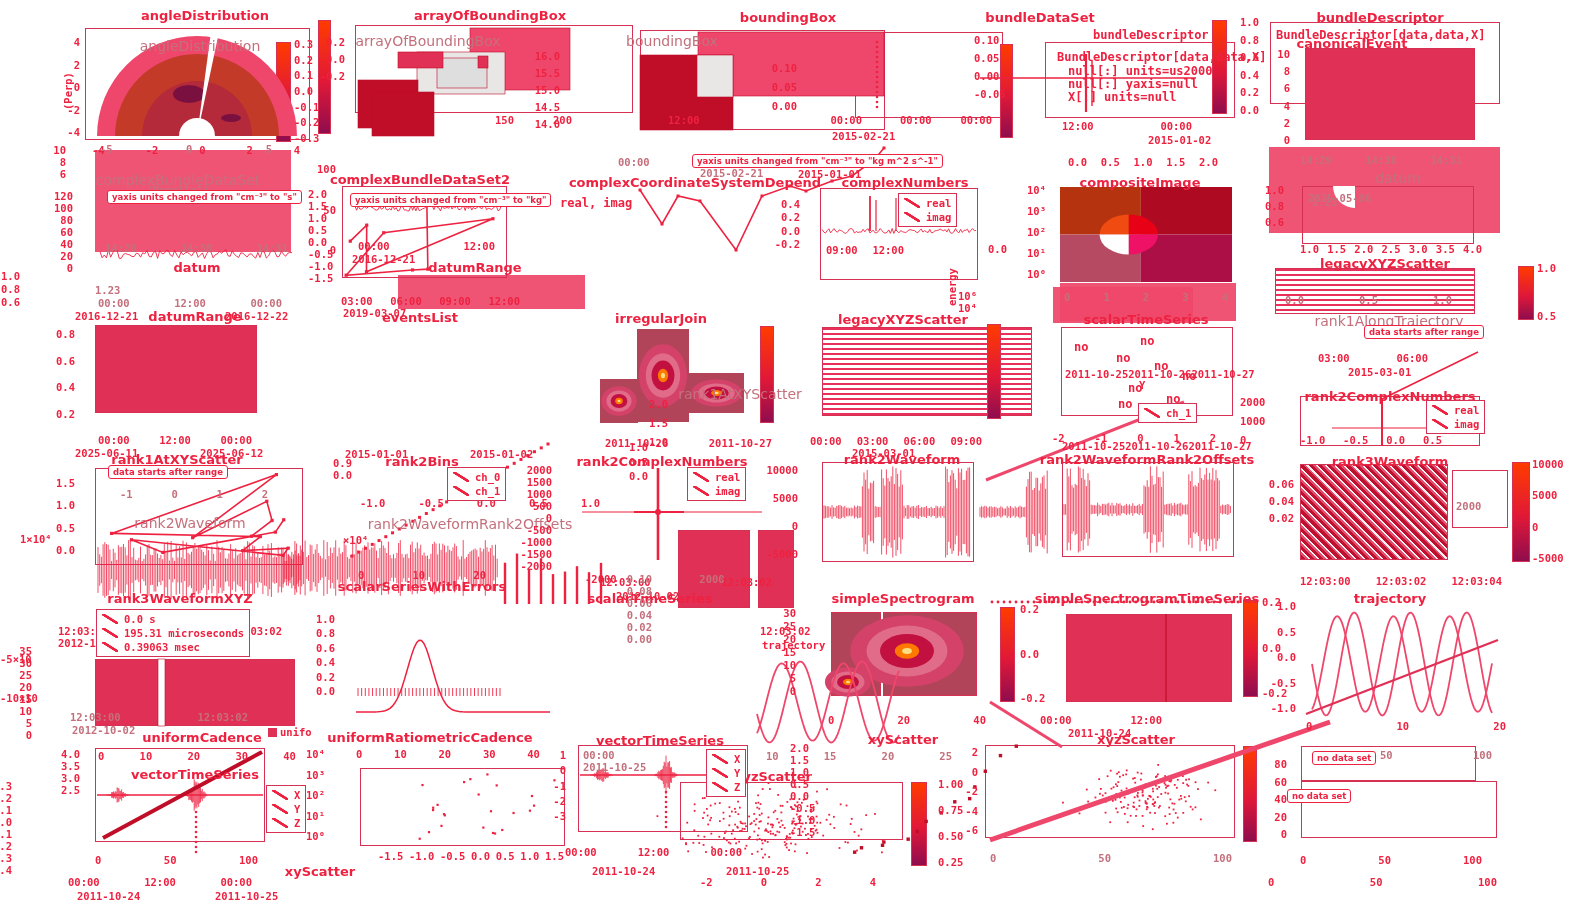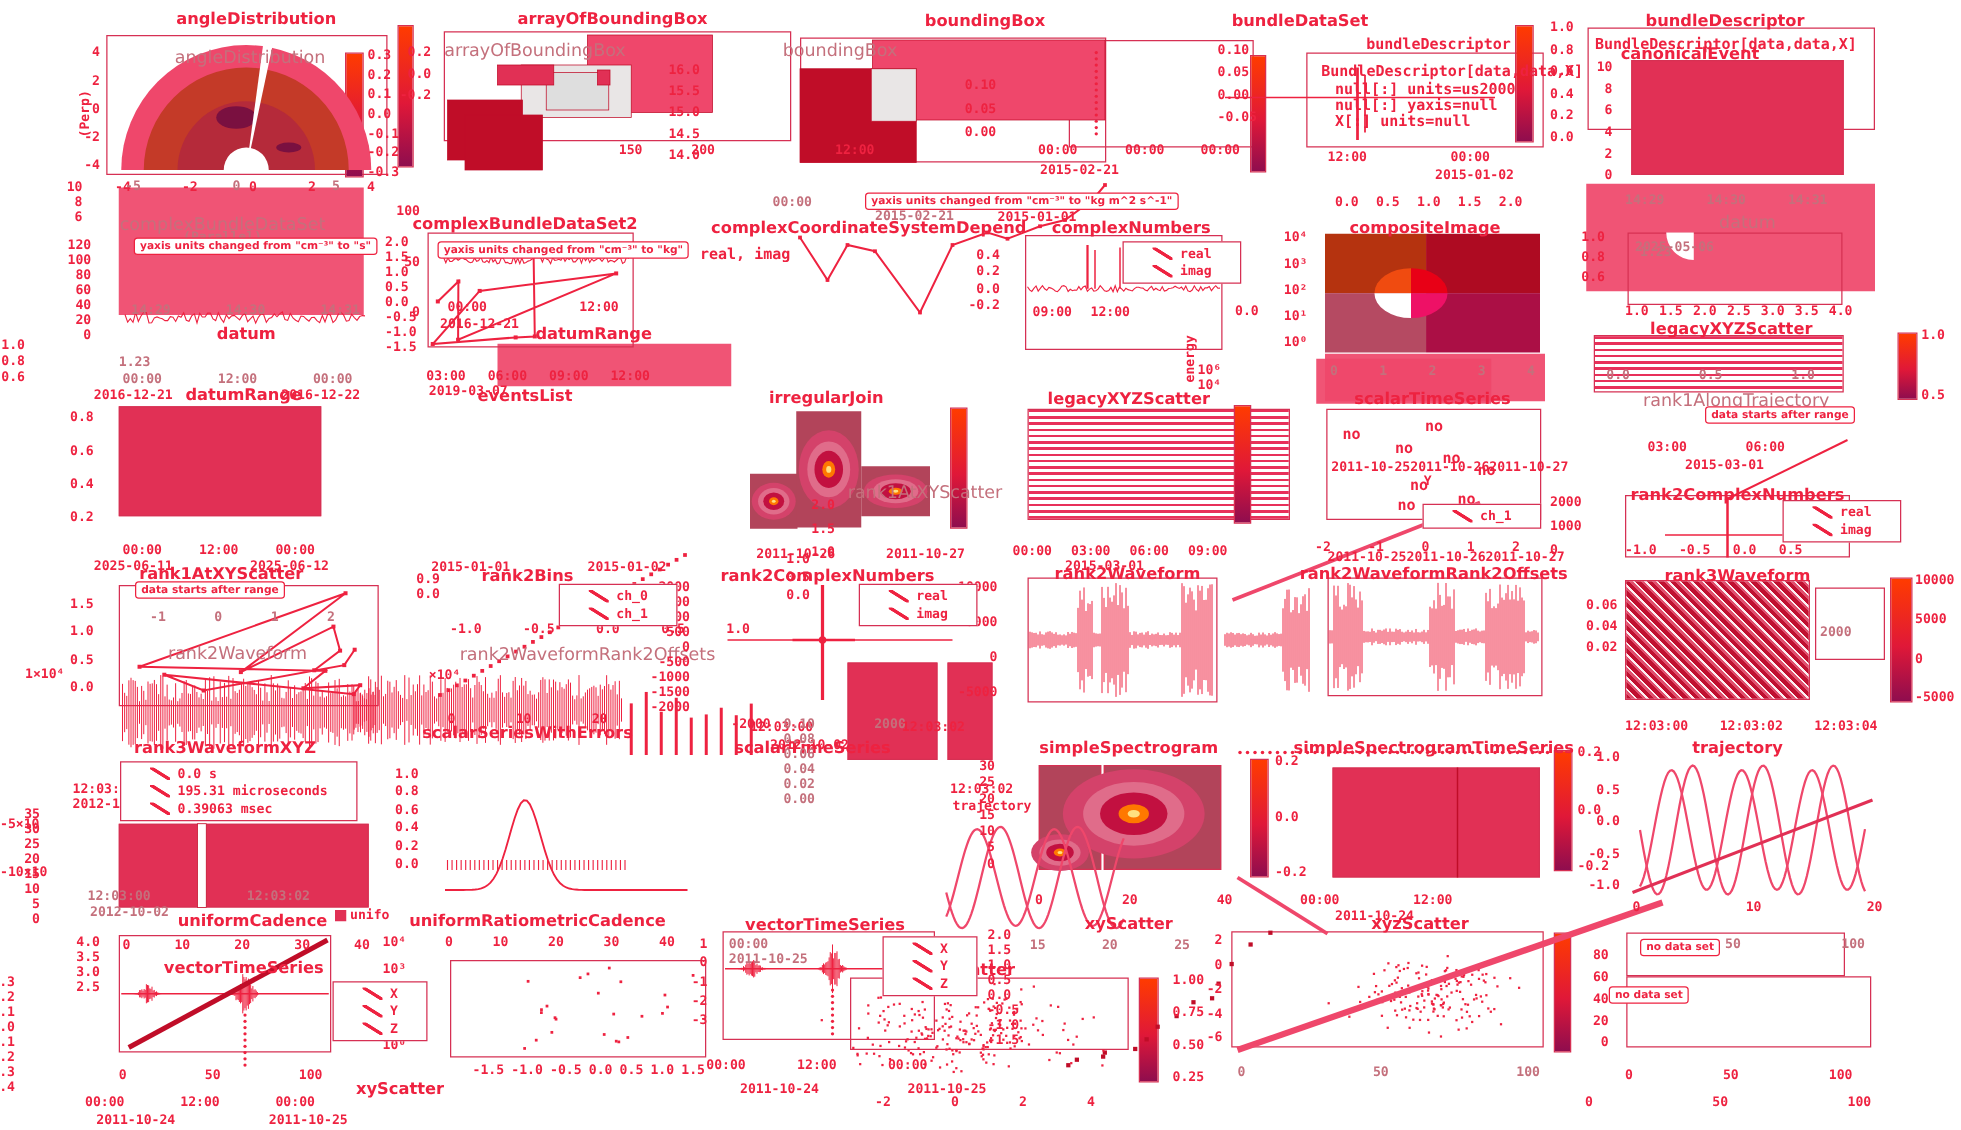--- a/index.html
+++ b/index.html
@@ -28,21 +28,21 @@
   .rot{transform:rotate(-90deg);transform-origin:left top;}
   .row{position:absolute;display:flex;justify-content:space-between;z-index:5;}
   .col{position:absolute;display:flex;flex-direction:column;justify-content:space-between;z-index:5;}
   .col span{text-align:right;}
   .col.la span{text-align:left;}
   .cb{position:absolute;background:linear-gradient(#ff3b00,#e01838 55%,#8f0d4e);z-index:2;
       border:0.5px solid #d63053;}
   .ann{position:absolute;border:1.2px solid var(--ink);border-radius:3px;background:#fff;
        font:bold 8.5px "DejaVu Sans",sans-serif;color:var(--ink);padding:1px 4px;
        white-space:nowrap;z-index:6;}
-  .leg{position:absolute;border:1.3px solid var(--frame);background:#fff;padding:3px 23px;
+  .leg{position:absolute;border:1.3px solid var(--frame);background:#fff;padding:3px 5px;
        display:flex;flex-direction:column;gap:2px;z-index:6;}
   .leg .it{display:flex;align-items:center;gap:6px;font:bold 11px "DejaVu Sans Mono",monospace;color:var(--ink);}
   .sw{width:16px;height:10px;flex:0 0 16px;
       background:linear-gradient(to top right,transparent 42%,#ee2240 45%,#ee2240 58%,transparent 61%);}
   .sq{position:absolute;width:9px;height:9px;background:var(--crim);z-index:6;}
 </style>
 </head>
 <body>
 
 <div id="canvas">

